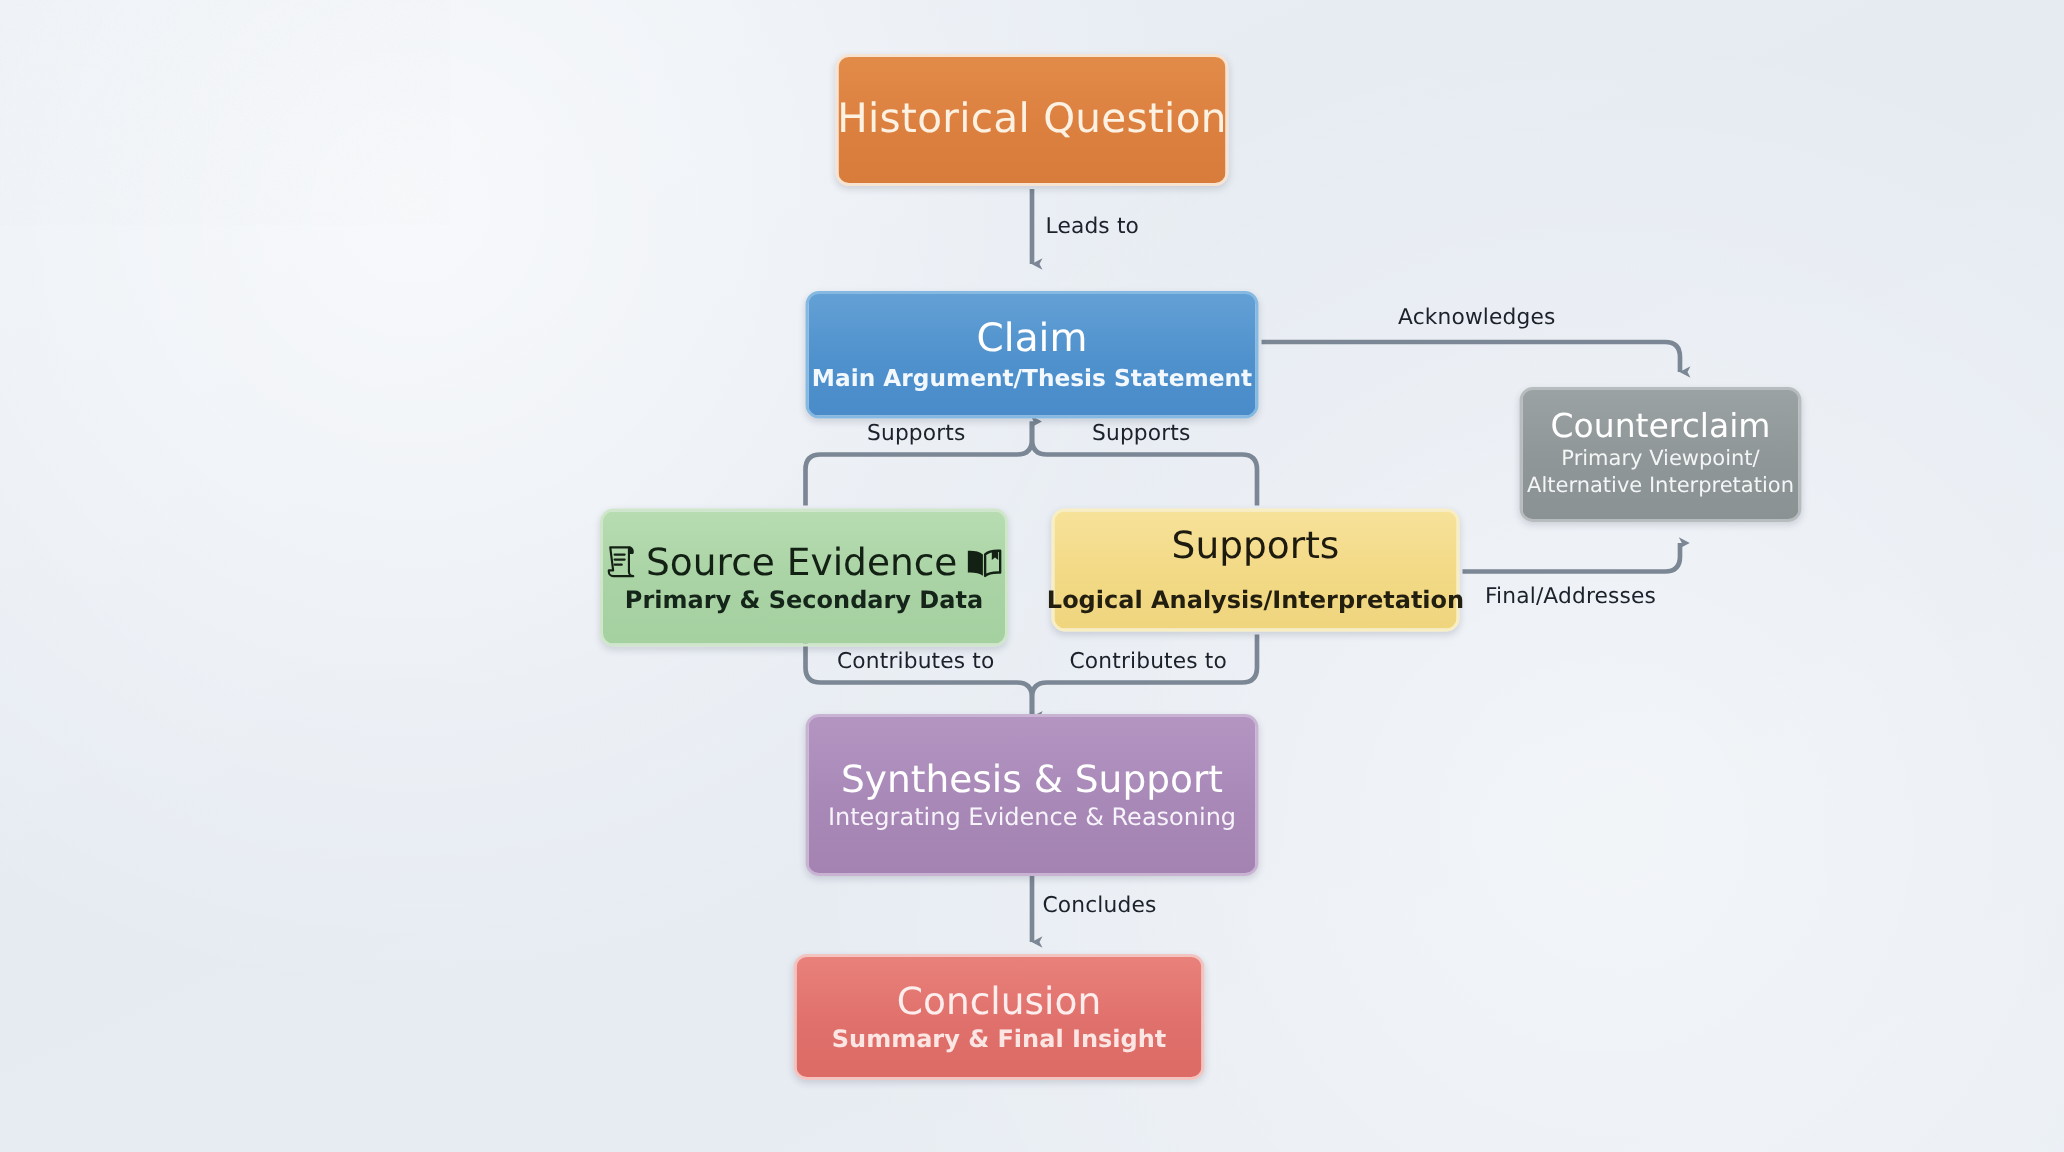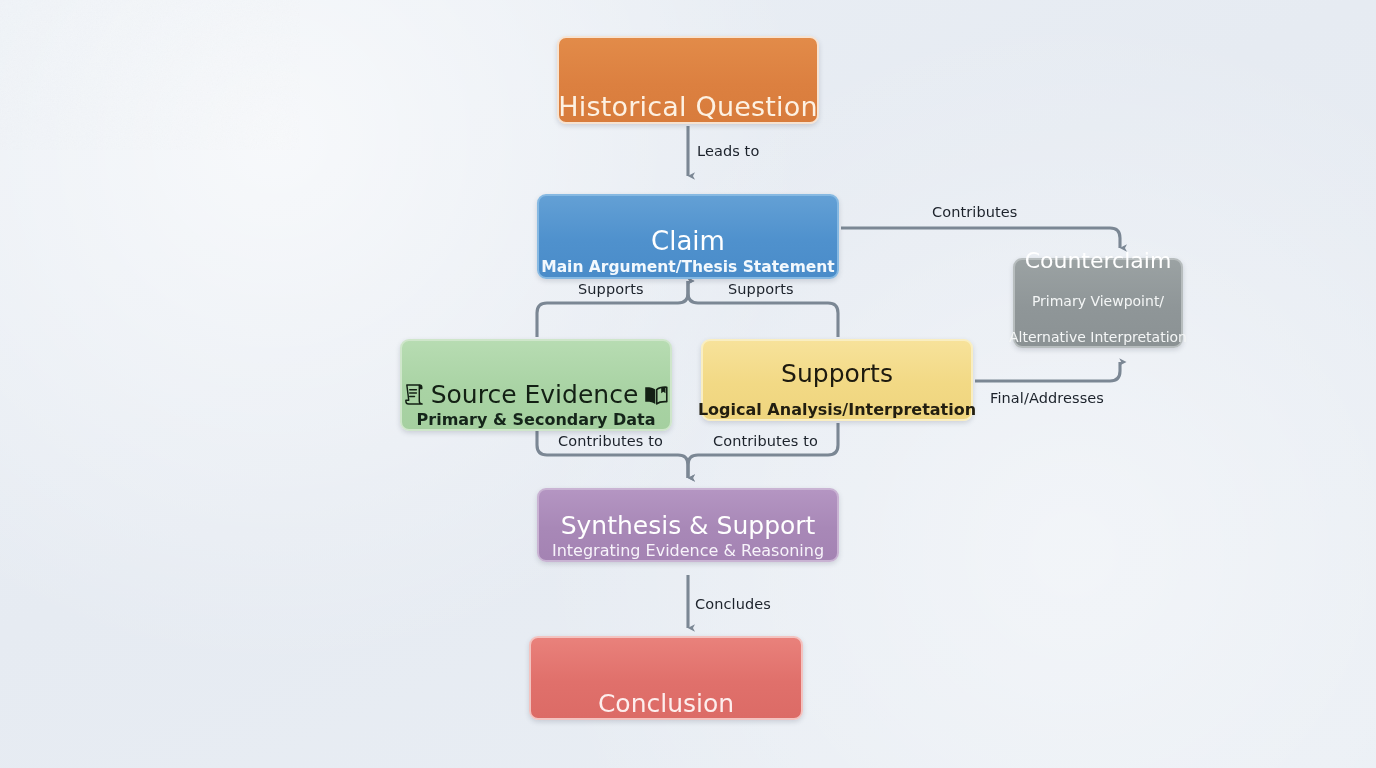--- a/index.html
+++ b/index.html
@@ -36,21 +36,21 @@
     height: 768px;
     pointer-events: none;
   }
   .node {
     position: absolute;
     box-sizing: border-box;
     border-radius: 9px;
     display: flex;
     flex-direction: column;
     align-items: center;
-    justify-content: flex-end;
+    justify-content: center;
     text-align: center;
     box-shadow: 0 2px 5px rgba(40,50,70,0.17);
   }
   .node .title {
     line-height: 1.12;
     white-space: nowrap;
   }
   .node .sub {
     line-height: 1.2;
     white-space: nowrap;
@@ -70,24 +70,23 @@
   #n-claim {
     left: 537px; top: 194px; width: 302px; height: 85px;
     background: linear-gradient(180deg, #63a0d5 0%, #4f91cd 55%, #4a8cc9 100%);
     border: 2px solid #86b9e2;
   }
   #n-claim .title { font-size: 26px; color: #ffffff; }
   #n-claim .sub { font-size: 15.5px; color: #f2f8fd; margin-top: 2px; font-weight: 600; }
 
   
   #n-counterclaim {
-    left: 1013px; top: 258px; width: 170px; height: 90px;
+    left: 1013px; top: 258px; width: 188px; height: 90px;
     background: linear-gradient(180deg, #9ba2a3 0%, #8f9698 55%, #8b9294 100%);
     border: 2px solid #b7bdbe;
-    gap: 18px;
   }
   #n-counterclaim .title { font-size: 22px; color: #ffffff; }
   #n-counterclaim .sub { font-size: 14px; color: #f4f6f6; margin-top: 1px; line-height: 1.22; }
 
   
   #n-evidence {
     left: 400px; top: 339px; width: 272px; height: 92px;
     background: linear-gradient(180deg, #b7dcb2 0%, #a9d3a4 55%, #a5d0a0 100%);
     border: 2px solid #cfe6cb;
   }
@@ -101,21 +100,21 @@
   #n-reasoning {
     left: 701px; top: 339px; width: 272px; height: 82px;
     background: linear-gradient(180deg, #f7e29a 0%, #f2d985 55%, #efd57e 100%);
     border: 2px solid #f9eec2;
   }
   #n-reasoning .title { font-size: 25px; color: #1d1a0f; }
   #n-reasoning .sub { font-size: 16px; color: #221e10; margin-top: 12px; font-weight: 600; }
 
   
   #n-synthesis {
-    left: 537px; top: 488px; width: 302px; height: 74px;
+    left: 537px; top: 476px; width: 302px; height: 108px;
     background: linear-gradient(180deg, #b495c2 0%, #a888b7 55%, #a483b3 100%);
     border: 2px solid #c9b3d3;
   }
   #n-synthesis .title { font-size: 25px; color: #ffffff; }
   #n-synthesis .sub { font-size: 16px; color: #f7f3fa; margin-top: 1px; }
 
   
   #n-conclusion {
     left: 529px; top: 636px; width: 274px; height: 84px;
     background: linear-gradient(180deg, #e9817b 0%, #e0706b 55%, #dc6b66 100%);
@@ -173,21 +172,21 @@
       <path d="M537,423 L537,445 Q537,455 547,455 L678,455 Q688,455 688,465 L688,478" marker-end="url(#ah)"></path>
 
       <path d="M838,423 L838,445 Q838,455 828,455 L698,455 Q688,455 688,465 L688,478" marker-end="url(#ah)"></path>
 
       <path d="M688,575 L688,628" marker-end="url(#ah)"></path>
     </g>
   </svg>
 
   <div class="edge-label" style="left:697px; top:143px;">Leads to</div>
 
-  <div class="edge-label" style="left:932px; top:204px;">Contributes</div>
+  <div class="edge-label" style="left:932px; top:204px;">Acknowledges</div>
 
   <div class="edge-label" style="left:578px; top:281px;">Supports</div>
 
   <div class="edge-label" style="left:728px; top:281px;">Supports</div>
 
   <div class="edge-label" style="left:990px; top:390px;">Final/Addresses</div>
 
   <div class="edge-label" style="left:558px; top:433px;">Contributes to</div>
 
   <div class="edge-label" style="left:713px; top:433px;">Contributes to</div>
@@ -237,15 +236,16 @@
     <div class="sub">Logical Analysis/Interpretation</div>
   </div>
 
   <div class="node" id="n-synthesis">
     <div class="title">Synthesis &amp; Support</div>
     <div class="sub">Integrating Evidence &amp; Reasoning</div>
   </div>
 
   <div class="node" id="n-conclusion">
     <div class="title">Conclusion</div>
+    <div class="sub">Summary &amp; Final Insight</div>
   </div>
 
 </div>
 
 </body></html>

